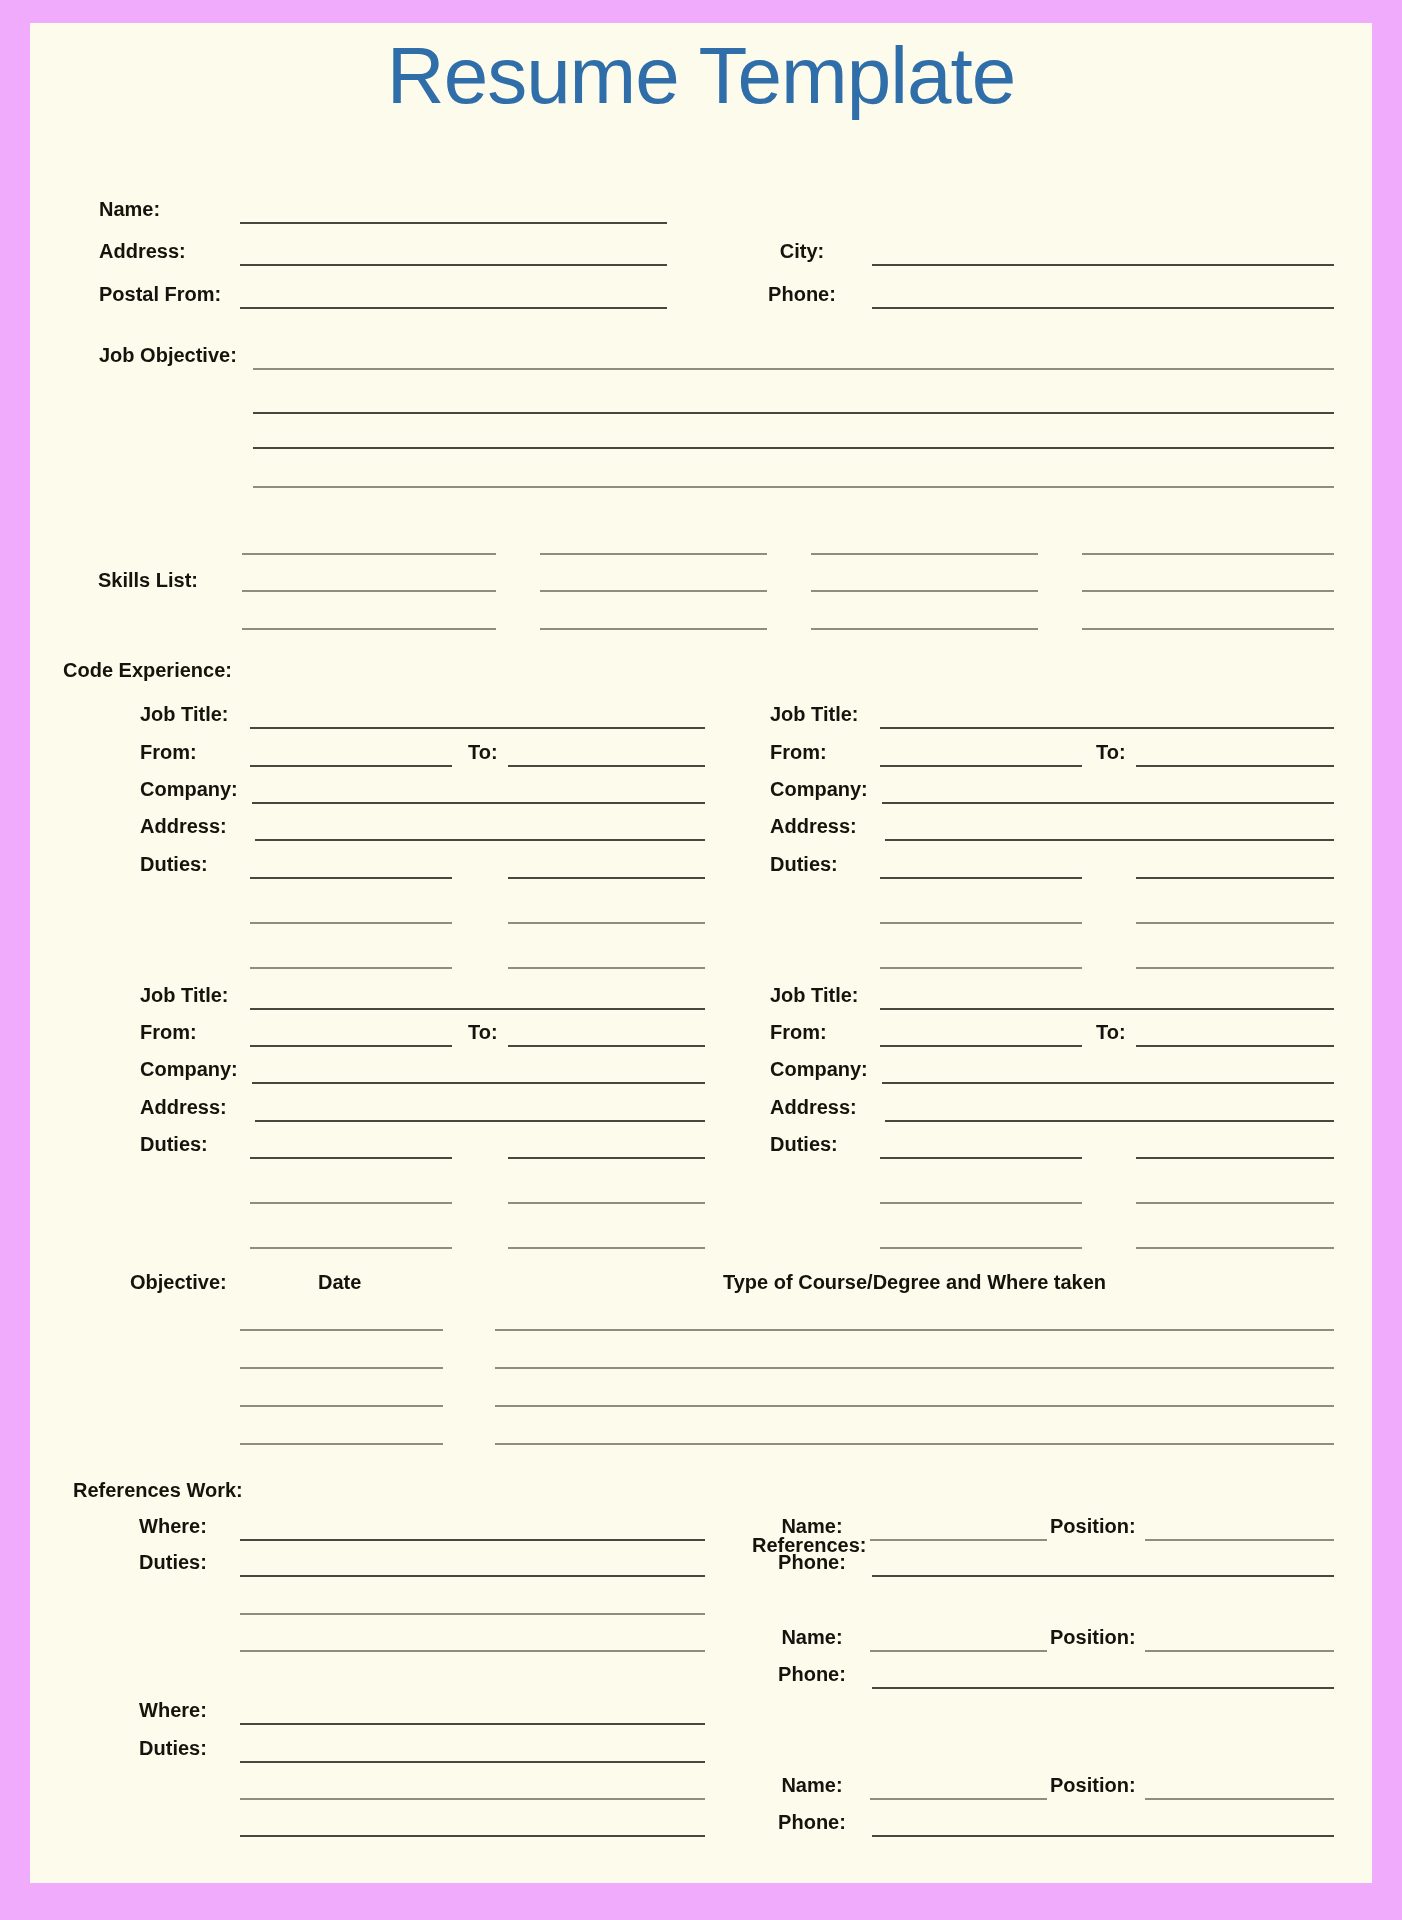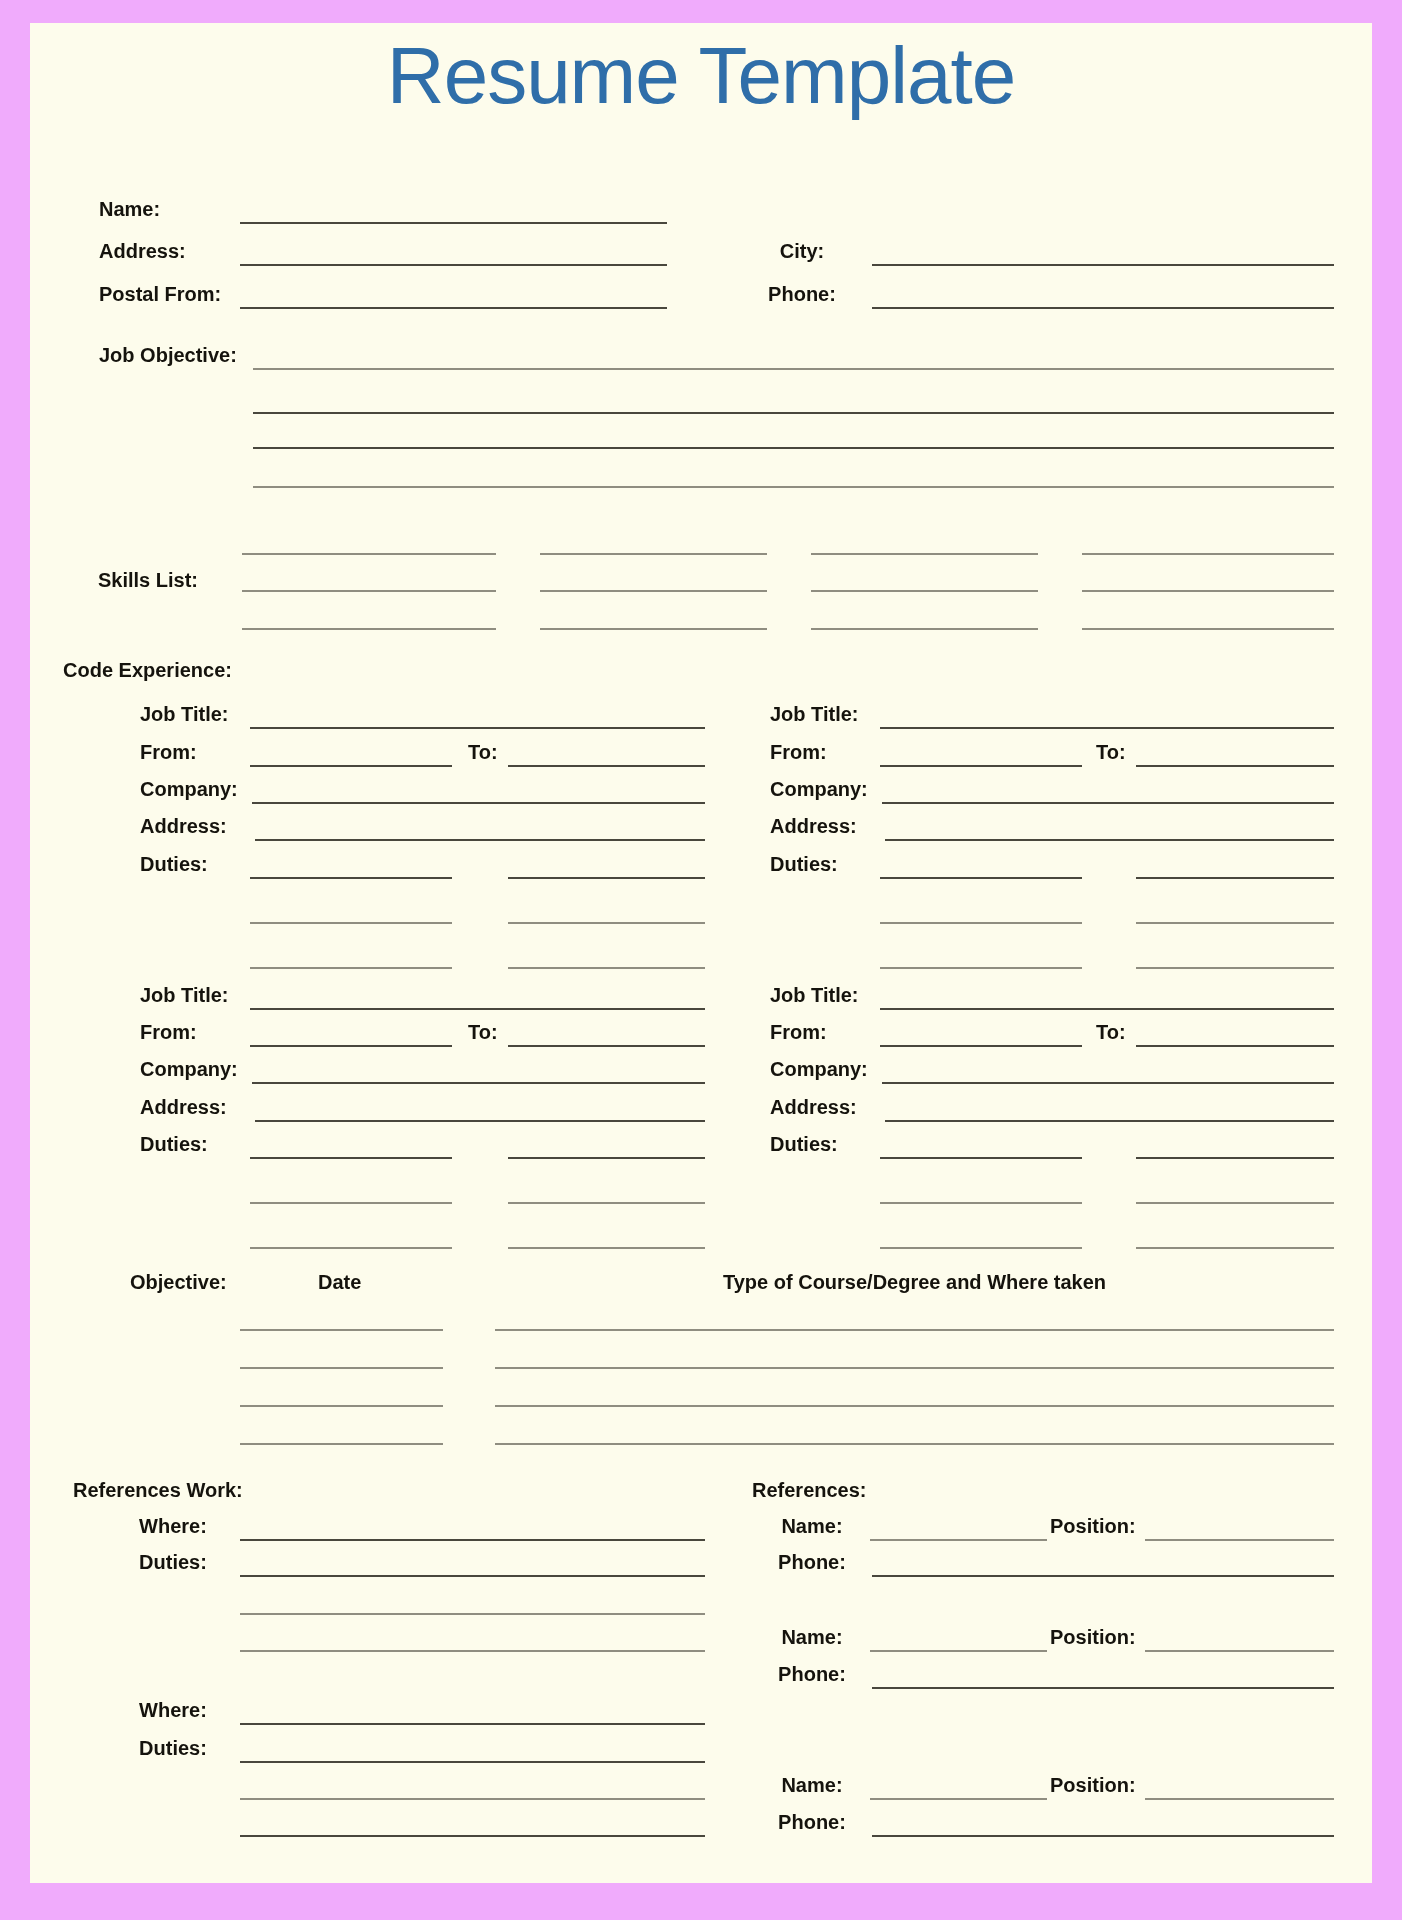--- a/index.html
+++ b/index.html
@@ -159,21 +159,21 @@
   <div class="ln" style="left:240px;top:1575px;width:465px;"></div>
   <div class="ln lt" style="left:240px;top:1613px;width:465px;"></div>
   <div class="ln lt" style="left:240px;top:1650px;width:465px;"></div>
   <div class="lbl r" style="left:113px;width:120px;top:1695px;">Where:</div>
   <div class="lbl r" style="left:113px;width:120px;top:1733px;">Duties:</div>
   <div class="ln" style="left:240px;top:1723px;width:465px;"></div>
   <div class="ln" style="left:240px;top:1761px;width:465px;"></div>
   <div class="ln lt" style="left:240px;top:1798px;width:465px;"></div>
   <div class="ln" style="left:240px;top:1835px;width:465px;"></div>
 
-  <div class="lbl" style="left:752px;top:1475px;">References:</div>
+  <div class="lbl" style="left:752px;top:1530px;">References:</div>
 
   <div class="lbl r" style="left:762px;width:100px;top:1511px;">Name:</div>
   <div class="lbl" style="left:1050px;top:1511px;">Position:</div>
   <div class="lbl r" style="left:762px;width:100px;top:1547px;">Phone:</div>
   <div class="ln lt" style="left:870px;top:1539px;width:177px;"></div>
   <div class="ln lt" style="left:1145px;top:1539px;width:189px;"></div>
   <div class="ln" style="left:872px;top:1575px;width:462px;"></div>
 
   <div class="lbl r" style="left:762px;width:100px;top:1622px;">Name:</div>
   <div class="lbl" style="left:1050px;top:1622px;">Position:</div>

